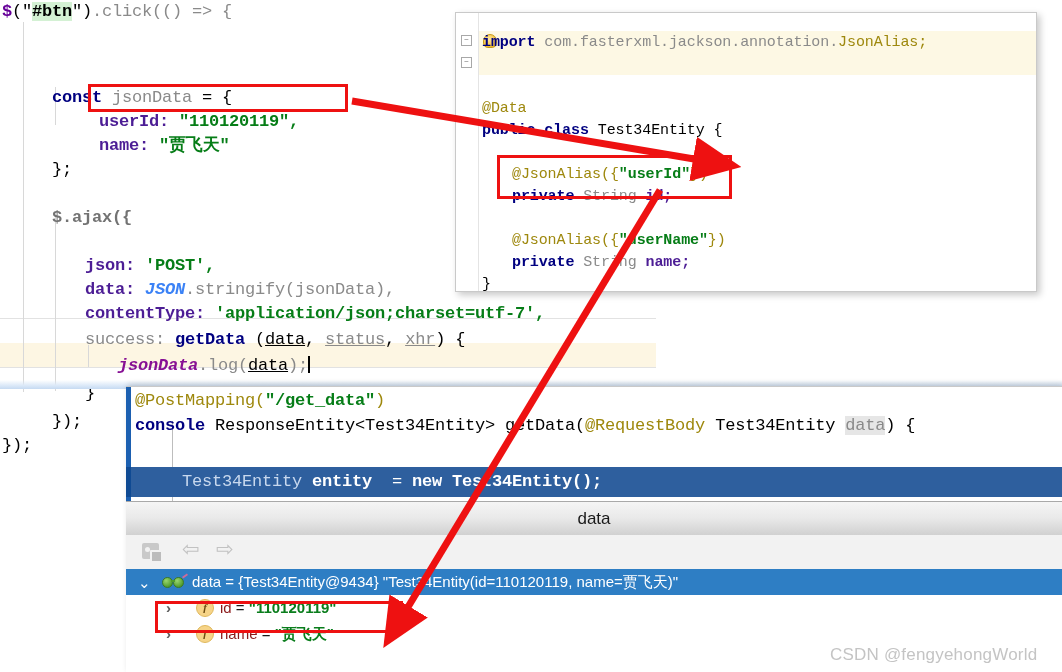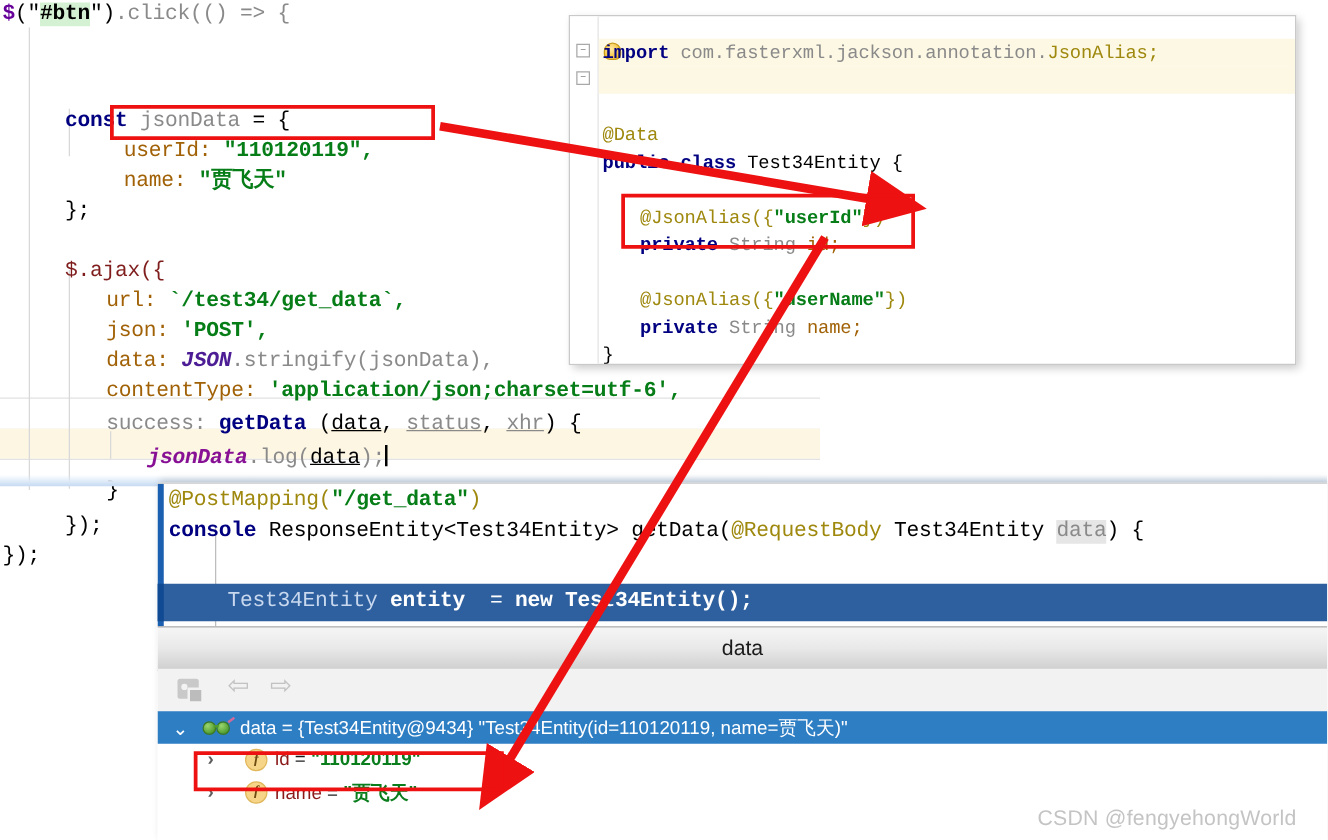--- a/index.html
+++ b/index.html
@@ -49,25 +49,25 @@
     left: 0;
     font-size: 17px;
     line-height: 20px;
     letter-spacing: -0.2px;
   }
 
   
   .t-plain   { color: #000000; }
   .t-gray    { color: #8a8a8a; }
   .t-kw      { color: #000080; font-weight: bold; }
-  .t-purple  { color: #7f1d1d; font-weight: normal; }
-  .t-prop    { color: #a16207; font-weight: normal; }
+  .t-purple  { color: #737373; font-weight: bold; }
+  .t-prop    { color: #4c1d95; font-weight: bold; }
   .t-str     { color: #067d17; font-weight: bold; }
   .t-italic  { color: #871094; font-style: italic; font-weight: bold; }
-  .t-ital-bl { color: #4c1d95; font-style: italic; font-weight: bold; }
+  .t-ital-bl { color: #3b82f6; font-style: italic; font-weight: bold; }
   .t-uline   { color: #8a8a8a; text-decoration: underline; }
   .t-ulined  { color: #000000; text-decoration: underline; }
   .t-anno    { color: #9e880d; }
   .t-hl      { background: #d4f1d4; color:#000000; font-weight:bold;}
   .t-dollar  { color: #660099; font-weight: bold; }
   .caret {
     display: inline-block;
     width: 2px; height: 17px;
     background: #000;
     vertical-align: -3px;
@@ -315,27 +315,26 @@
     <div class="jsline code" style="top:88px; left:52px;"><span class="t-kw">const</span><span class="t-gray"> </span><span class="t-gray">jsonData</span><span class="t-plain"> = {</span></div>
 
     <div class="jsline code" style="top:112px; left:99px;"><span class="t-prop">userId:</span><span class="t-plain"> </span><span class="t-str">"110120119",</span></div>
 
     <div class="jsline code" style="top:136px; left:99px;"><span class="t-prop">name:</span><span class="t-plain"> </span><span class="t-str">"贾飞天"</span></div>
 
     <div class="jsline code" style="top:160px; left:52px;"><span class="t-plain">};</span></div>
 
     <div class="jsline code" style="top:208px; left:52px;"><span class="t-purple">$.ajax({</span></div>
 
-    <div class="jsline code" style="top:232px; left:85px;"><span class="t-prop">url:</span><span class="t-plain"> </span><span class="t-str">`/test34/get_data`,</span></div>
 
     <div class="jsline code" style="top:256px; left:85px;"><span class="t-prop">json:</span><span class="t-plain"> </span><span class="t-str">'POST',</span></div>
 
     <div class="jsline code" style="top:280px; left:85px;"><span class="t-prop">data:</span><span class="t-plain"> </span><span class="t-ital-bl">JSON</span><span class="t-gray">.stringify(jsonData),</span></div>
 
-    <div class="jsline code" style="top:304px; left:85px;"><span class="t-prop">contentType:</span><span class="t-plain"> </span><span class="t-str">'application/json;charset=utf-6',</span></div>
+    <div class="jsline code" style="top:304px; left:85px;"><span class="t-prop">contentType:</span><span class="t-plain"> </span><span class="t-str">'application/json;charset=utf-7',</span></div>
 
     <div class="jsline code" style="top:330px; left:85px;"><span class="t-gray">success:</span><span class="t-plain"> </span><span class="t-kw">getData</span><span class="t-plain"> (</span><span class="t-ulined">data</span><span class="t-plain">, </span><span class="t-uline">status</span><span class="t-plain">, </span><span class="t-uline">xhr</span><span class="t-plain">) {</span></div>
 
     <div class="jsline code" style="top:356px; left:118px;"><span class="t-italic">jsonData</span><span class="t-gray">.log(</span><span class="t-ulined">data</span><span class="t-gray">);</span><span class="caret"></span></div>
 
     <div class="jsline code" style="top:384px; left:85px;"><span class="t-plain">}</span></div>
 
     <div class="jsline code" style="top:412px; left:52px;"><span class="t-plain">});</span></div>
 
     <div class="jsline code" style="top:436px; left:2px;"><span class="t-plain">});</span></div>

